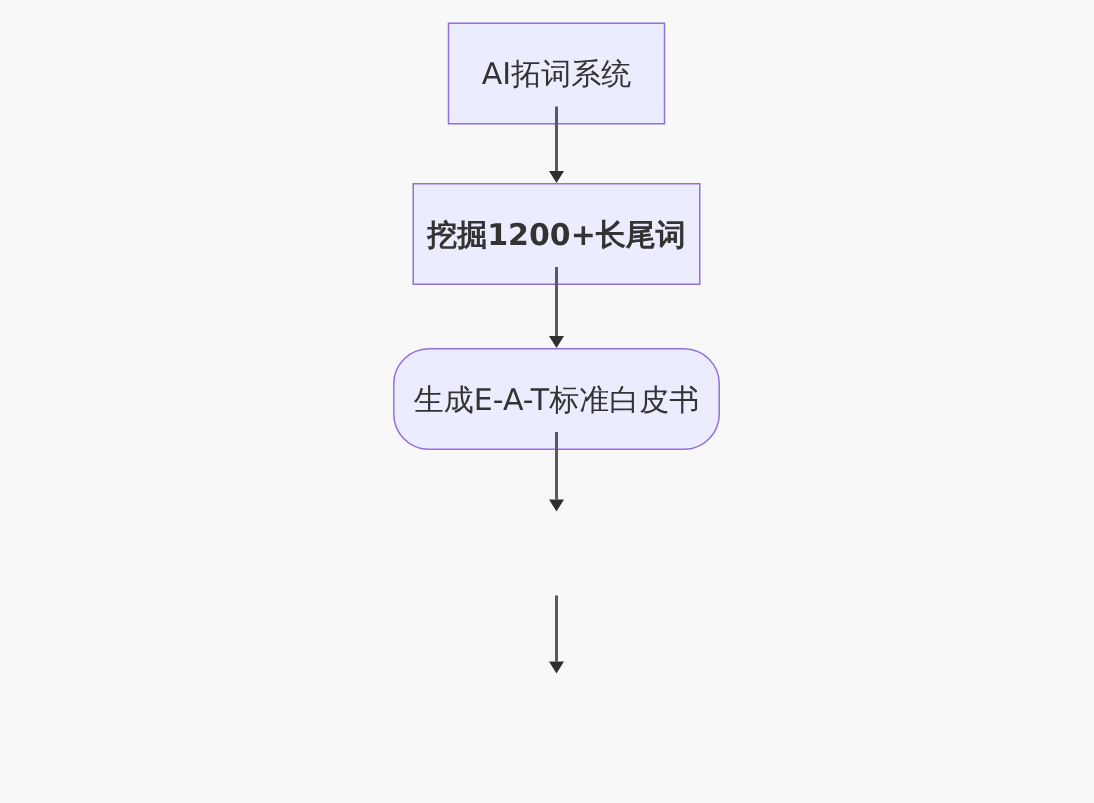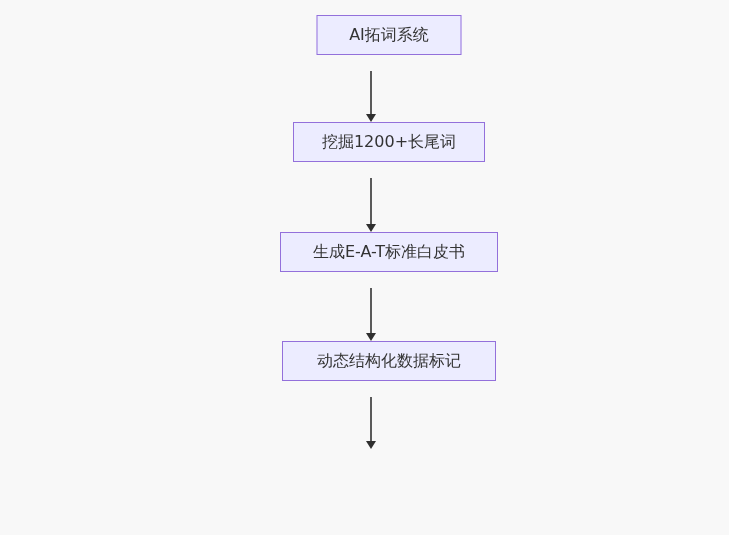--- a/index.html
+++ b/index.html
@@ -17,31 +17,31 @@
   }
   .canvas{
     position:relative;
     width:729px;
     height:535px;
     background:var(--background);
     overflow:hidden;
   }
   .flow-node{
     position:absolute;
-    left:389px;
+    left:371px;
     transform:translateX(-50%);
-    height:40px;
+    height:68px;
     box-sizing:border-box;
     background:var(--node-fill);
     border:1.5px solid var(--node-border);
     display:flex;
     align-items:center;
     justify-content:center;
     color:var(--text);
-    font-size:16px;
+    font-size:20px;
     line-height:1;
     white-space:nowrap;
   }
   .edge{
     position:absolute;
     left:370px;
     width:2px;
     background:var(--edge-line);
   }
   .arrowhead{
@@ -62,38 +62,35 @@
 <div class="canvas">
 
   <div class="flow-node" style="top:15px;width:145px;">
     <span>AI拓词系统</span>
   </div>
 
   <div class="edge" style="top:71px;height:43px;">
     <span class="arrowhead"></span>
   </div>
 
-  <div class="flow-node" style="top:122px;width:192px;">
+  <div class="flow-node" style="top:122px;width:192px;font-weight:bold;">
     <span>挖掘1200+长尾词</span>
   </div>
 
   <div class="edge" style="top:178px;height:46px;">
     <span class="arrowhead"></span>
   </div>
 
-  <div class="flow-node" style="top:232px;width:218px;">
+  <div class="flow-node" style="top:232px;width:218px;border-radius:24px;">
     <span>生成E-A-T标准白皮书</span>
   </div>
 
   <div class="edge" style="top:288px;height:45px;">
     <span class="arrowhead"></span>
   </div>
 
-  <div class="flow-node" style="top:341px;width:214px;">
-    <span>动态结构化数据标记</span>
-  </div>
 
   <div class="edge" style="top:397px;height:44px;">
     <span class="arrowhead"></span>
   </div>
 
 
 </div>
 
 </body></html>

